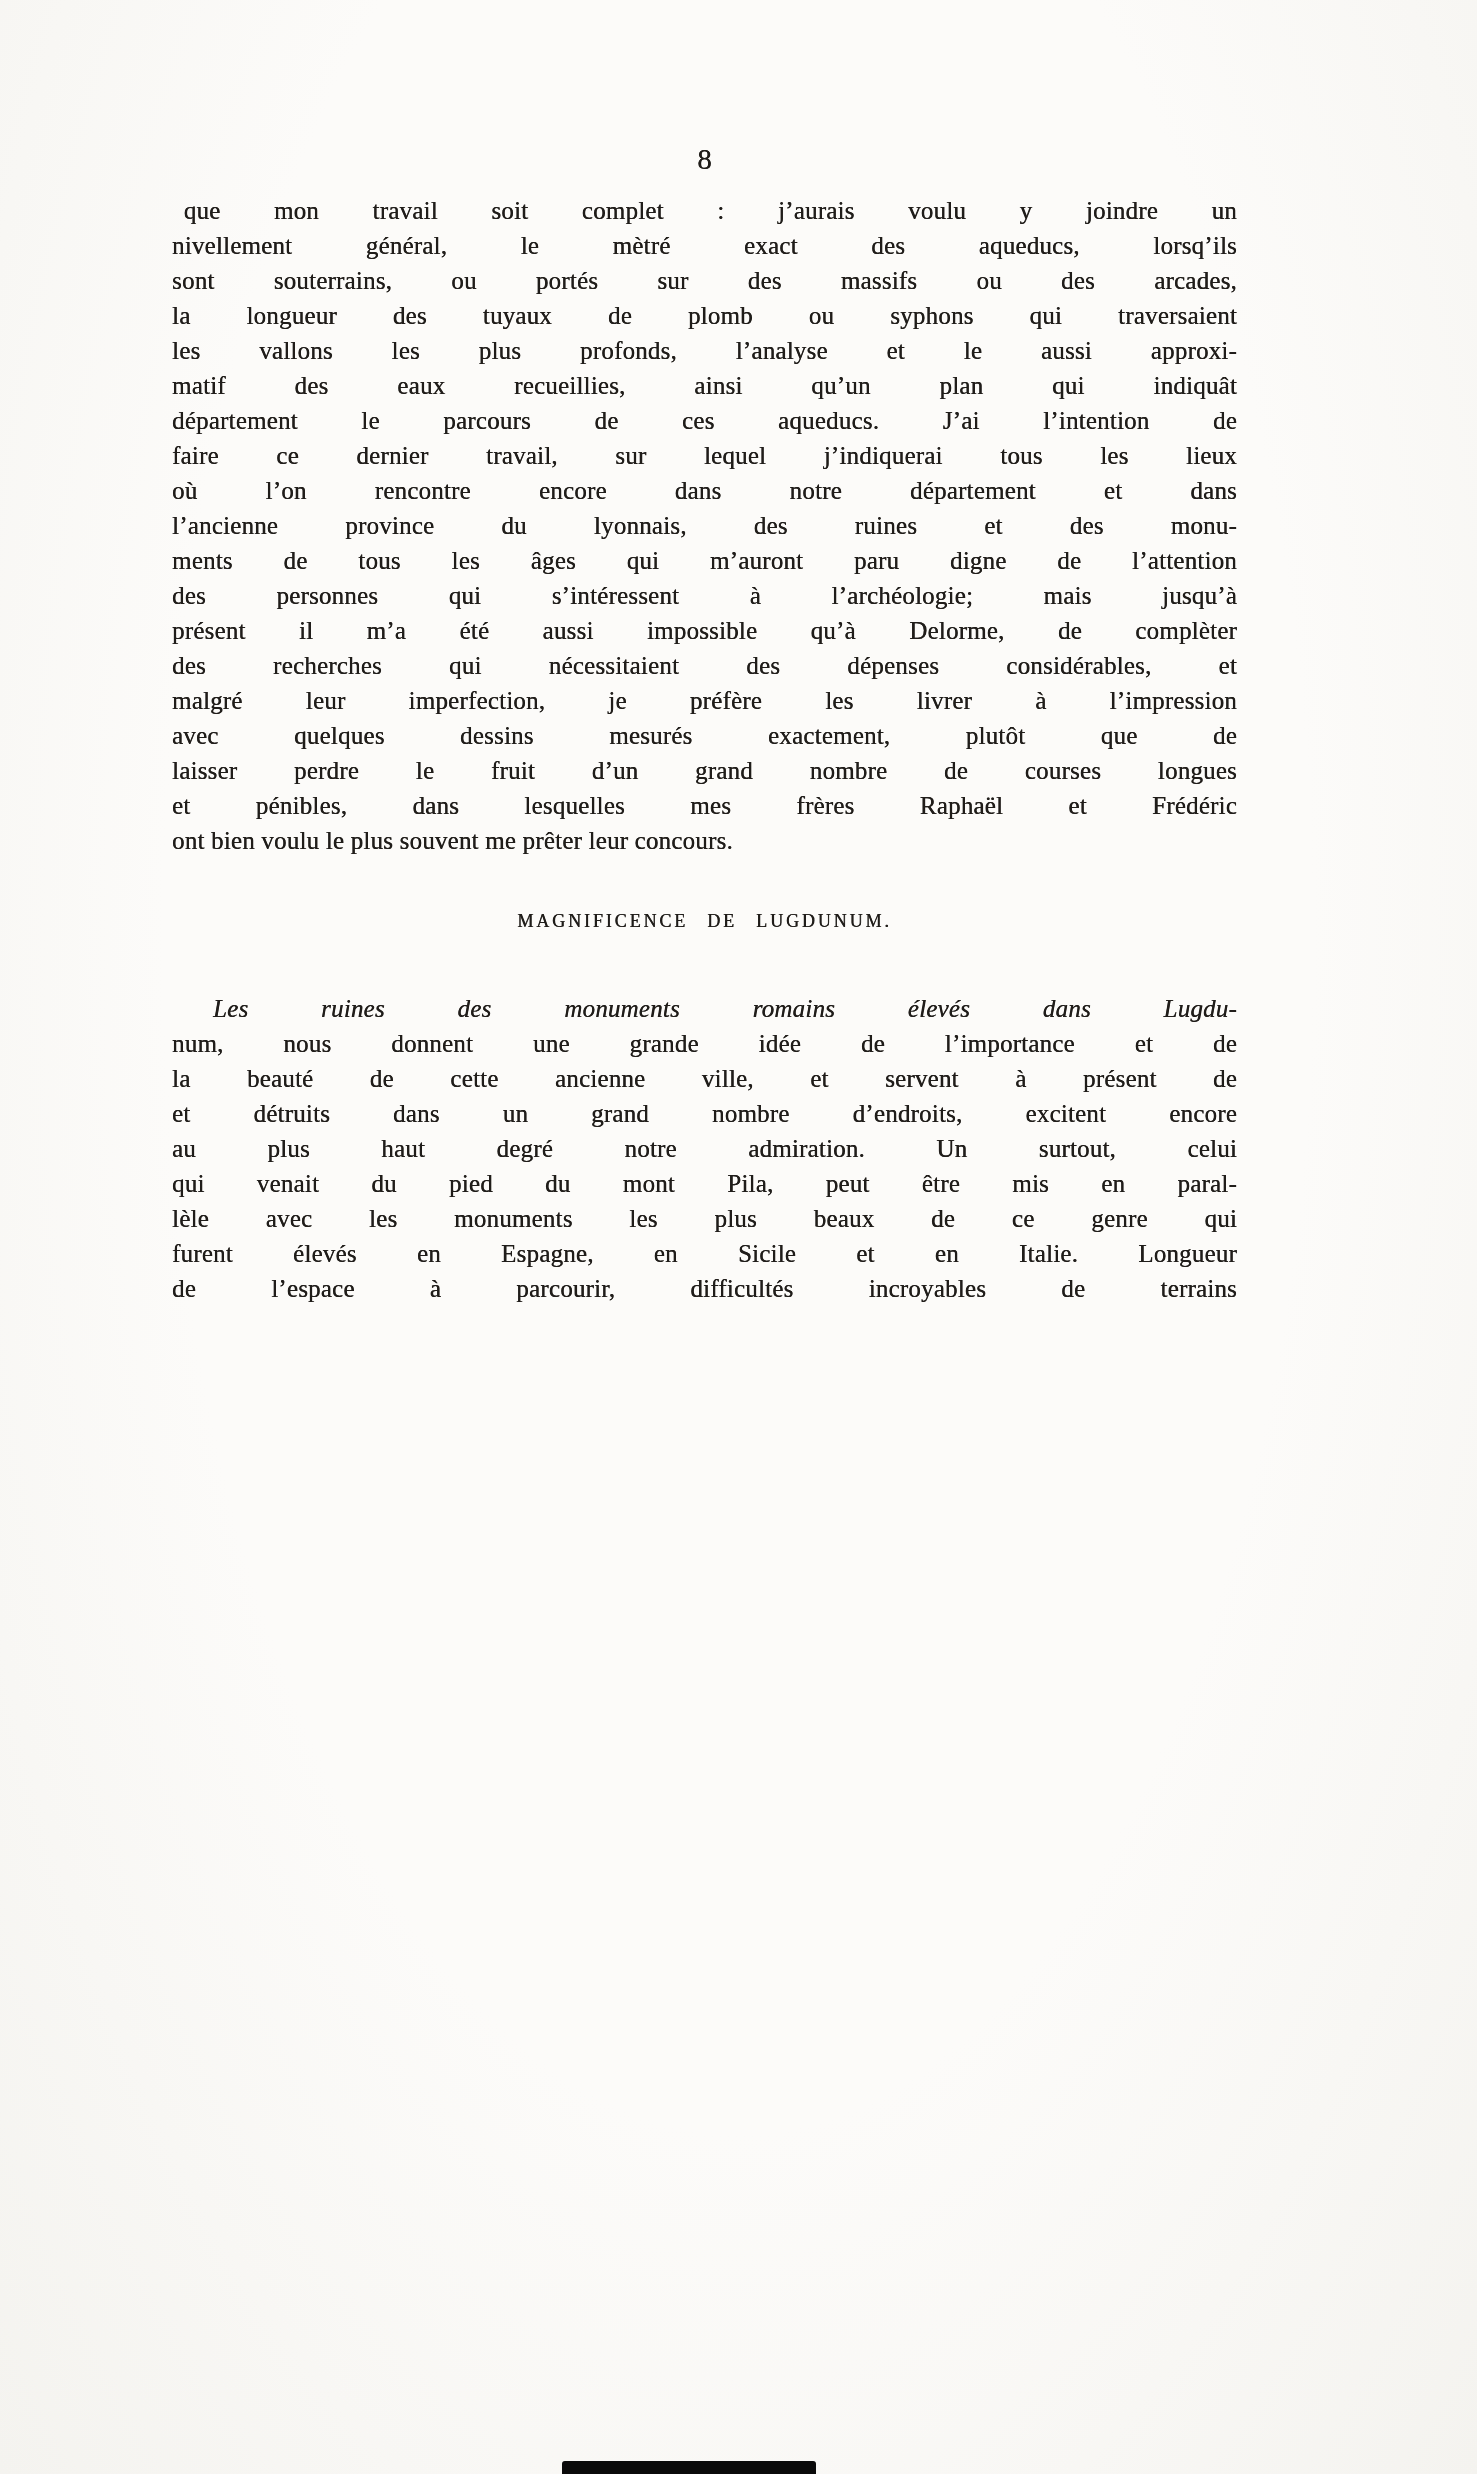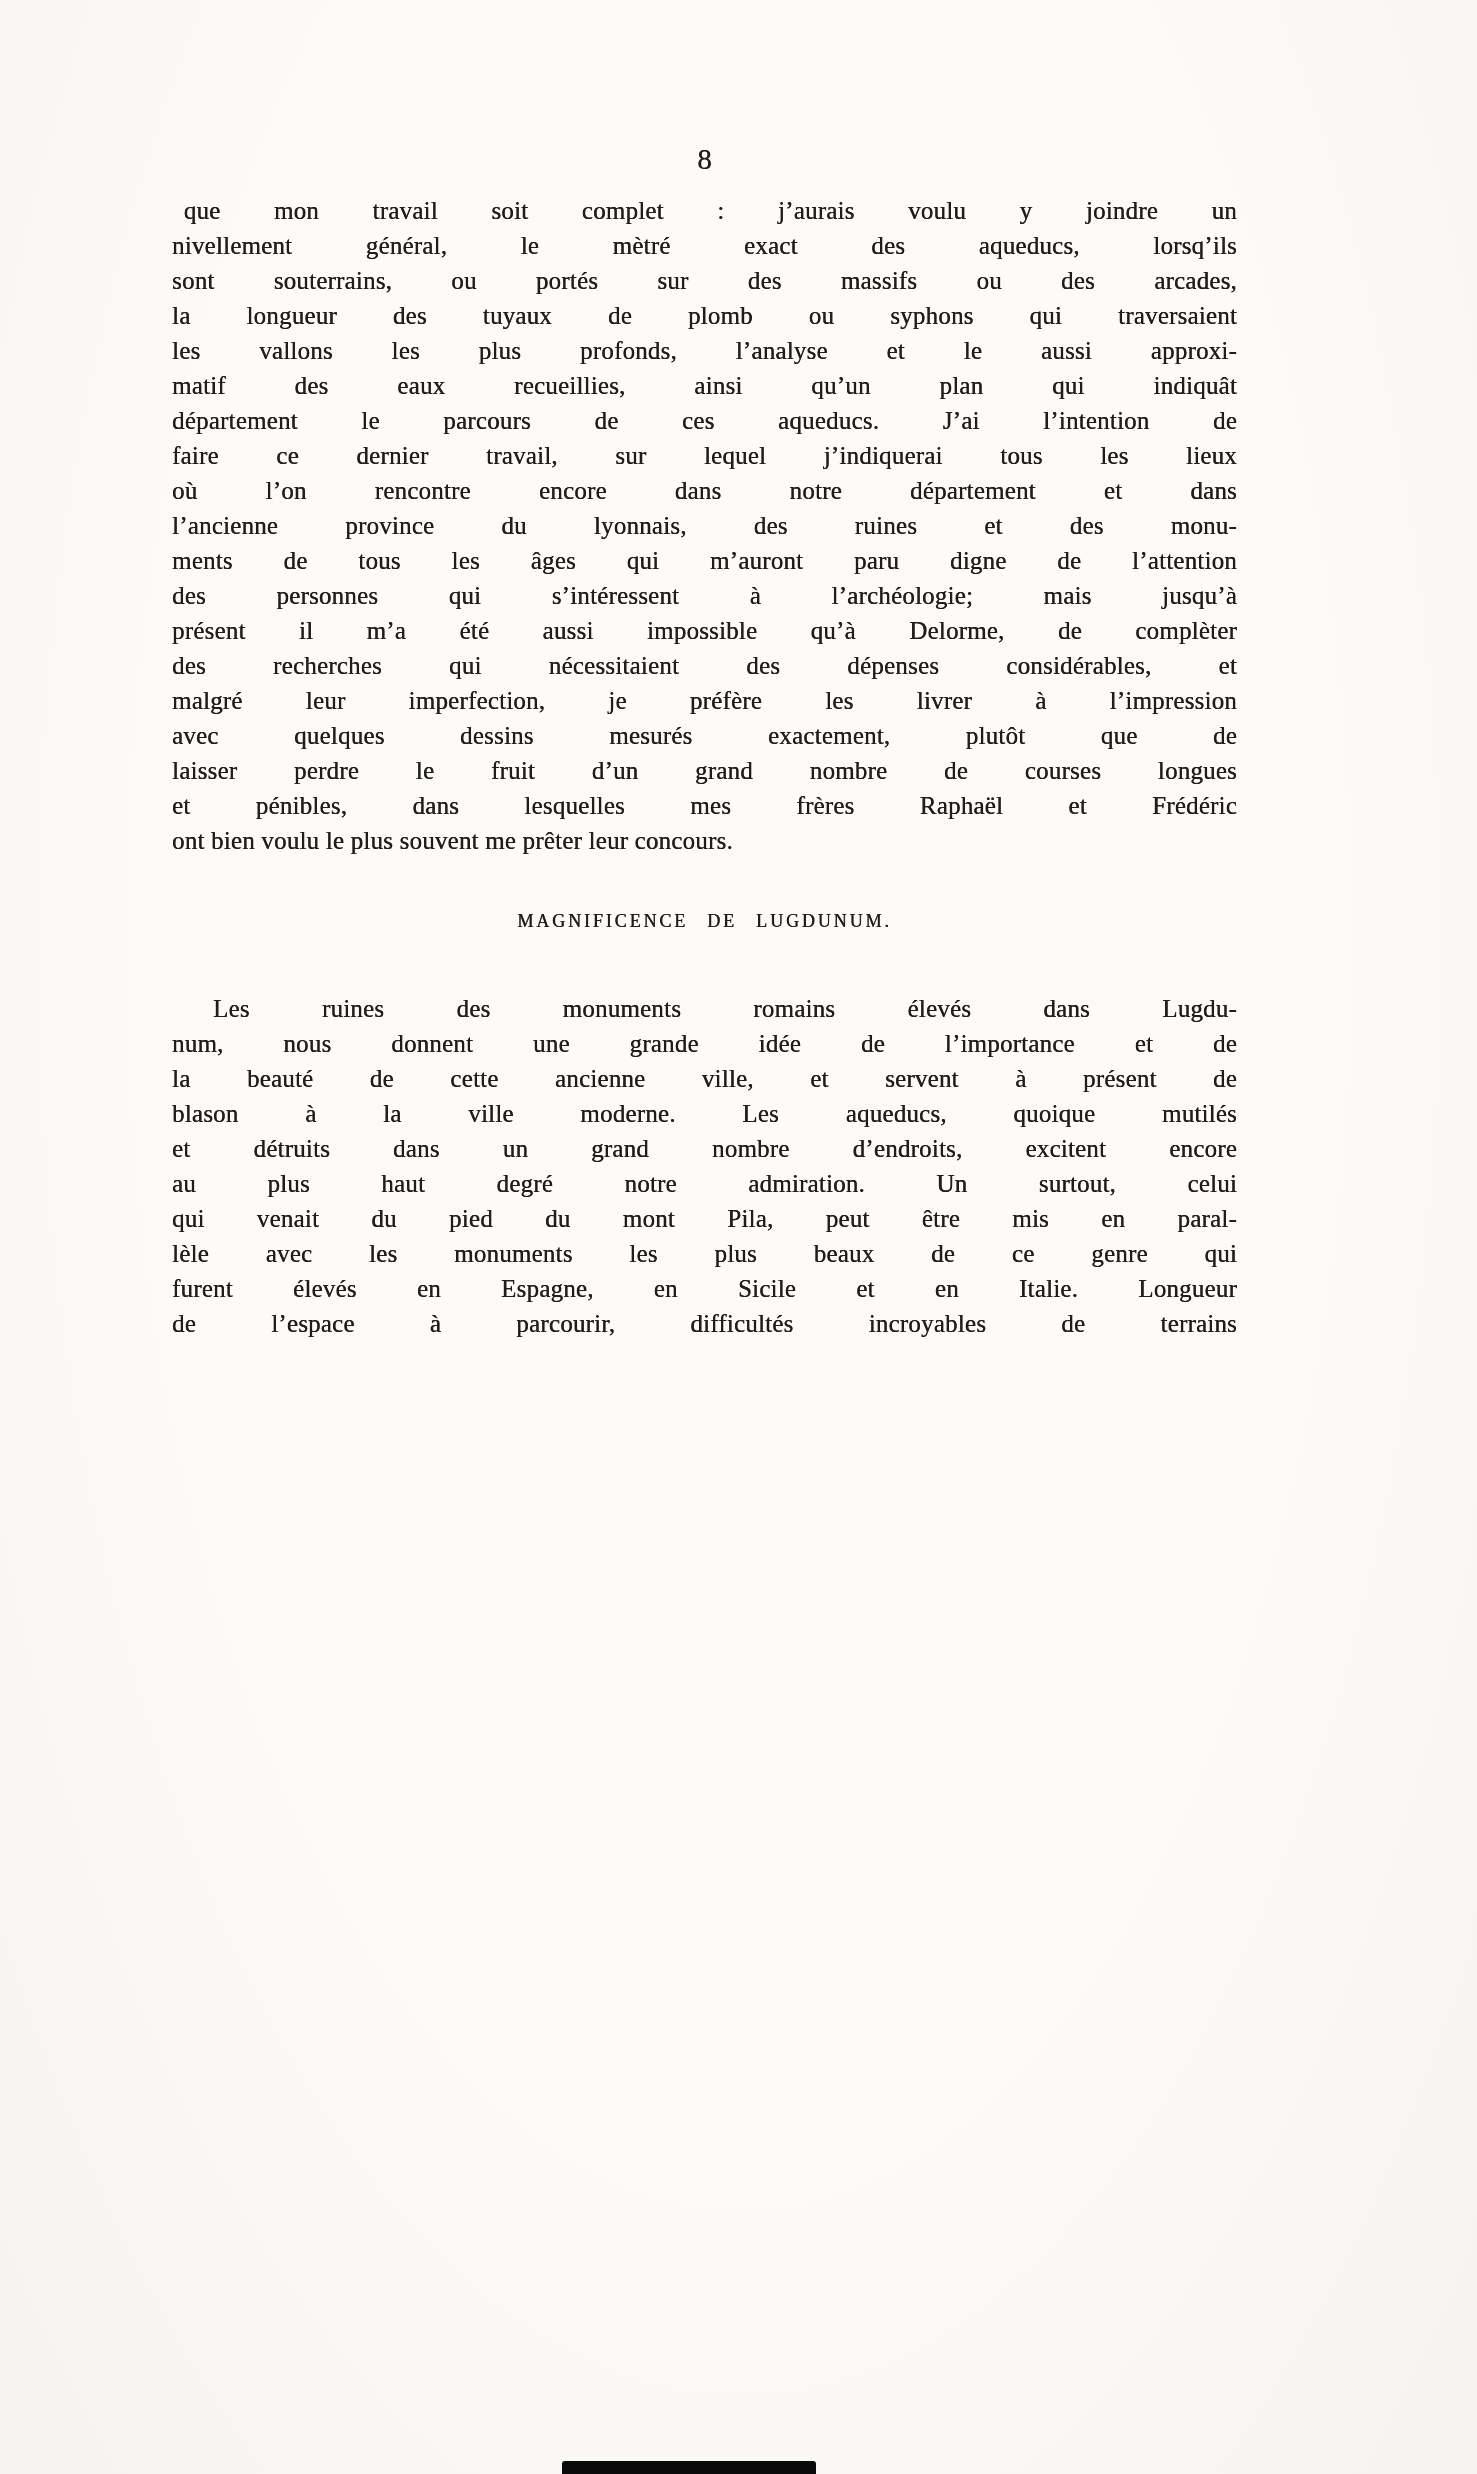--- a/index.html
+++ b/index.html
@@ -40,20 +40,21 @@
     text-align-last: left;
   }
   .para.continues .line.last-line {
     text-align-last: justify;
   }
   .p1 .line.first-line {
     text-indent: 11.7px;
   }
   .p2 .line.first-line {
     text-indent: 41px;
+    font-style: italic;
   }
   .heading {
     margin: 53px 0 59px 0;
     text-align: center;
     font-size: 18px;
     font-weight: normal;
     letter-spacing: 2.9px;
     word-spacing: 11.7px;
     text-shadow: 0.4px 0 0 currentColor;
   }
@@ -96,21 +97,20 @@
         <div class="line">et pénibles, dans lesquelles mes frères Raphaël et Frédéric</div>
         <div class="line last-line">ont bien voulu le plus souvent me prêter leur concours.</div>
       </div>
 
     <h2 class="heading">MAGNIFICENCE DE LUGDUNUM.</h2>
 
     <div class="para p2 continues">
         <div class="line first-line">Les ruines des monuments romains élevés dans Lugdu-</div>
         <div class="line">num, nous donnent une grande idée de l’importance et de</div>
         <div class="line">la beauté de cette ancienne ville, et servent à présent de</div>
-        <div class="line">blason à la ville moderne. Les aqueducs, quoique mutilés</div>
         <div class="line">et détruits dans un grand nombre d’endroits, excitent encore</div>
         <div class="line">au plus haut degré notre admiration. Un surtout, celui</div>
         <div class="line">qui venait du pied du mont Pila, peut être mis en paral-</div>
         <div class="line">lèle avec les monuments les plus beaux de ce genre qui</div>
         <div class="line">furent élevés en Espagne, en Sicile et en Italie. Longueur</div>
         <div class="line last-line">de l’espace à parcourir, difficultés incroyables de terrains</div>
       </div>
 
   </div>
 

